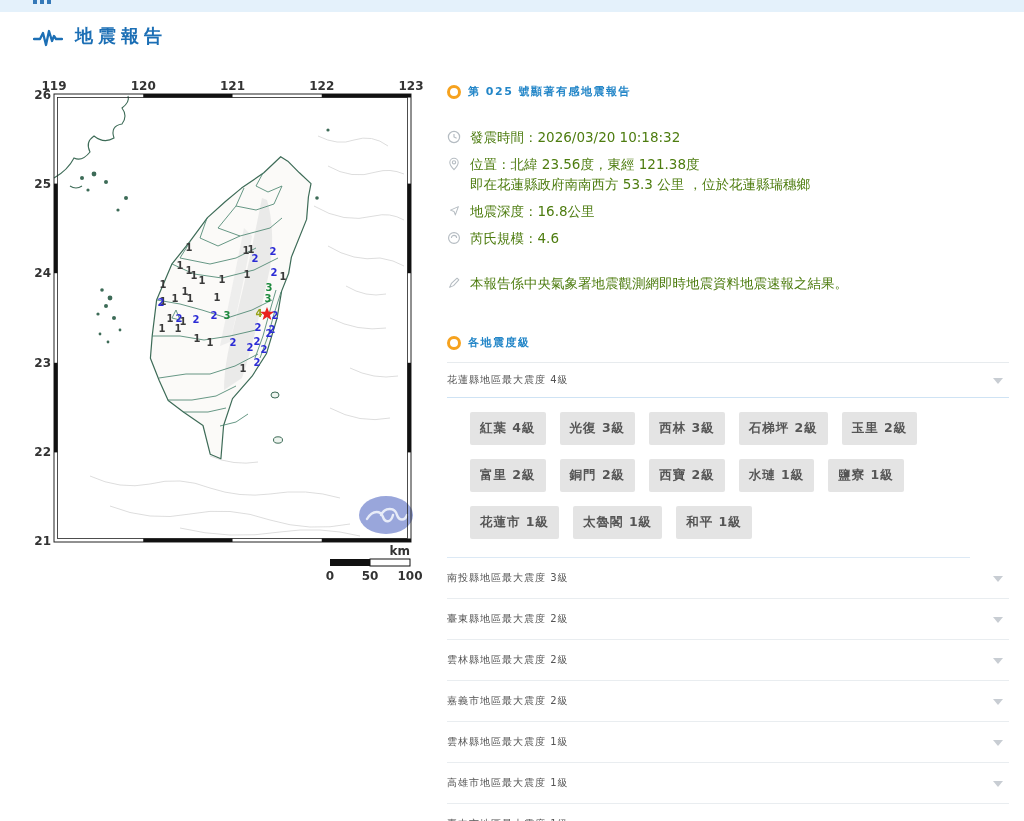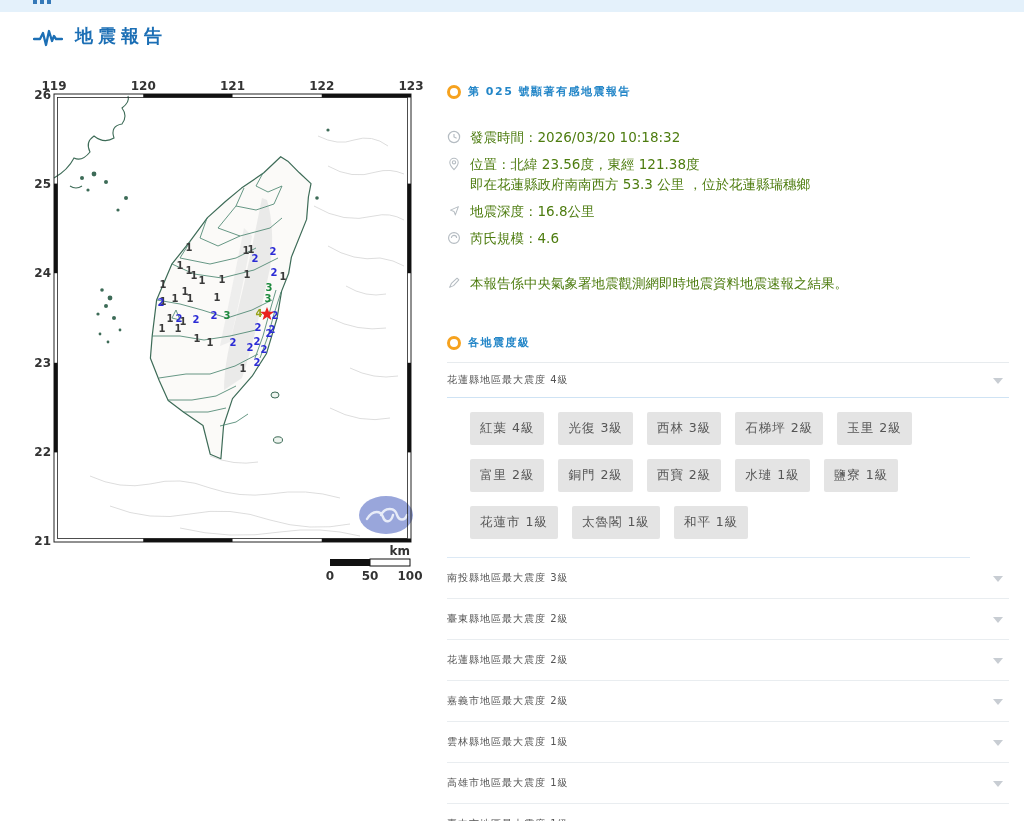--- a/index.html
+++ b/index.html
@@ -17,21 +17,21 @@
   .detail{display:flex;align-items:flex-start;margin-bottom:8px;color:#4d7c0f;font-size:13.5px;line-height:19px;}
   .detail .ic{width:14px;height:16px;margin-right:9px;flex:0 0 auto;margin-top:1px;}
   .detail .sub{margin-top:1px;}
   .note{margin-top:26px;}
   .sec2{margin-top:42px;}
   .acc{margin-top:12px;border-top:1px solid #e7ebee;}
   .acc-header,.acc-row{position:relative;height:34px;display:flex;align-items:center;color:#555;font-size:10px;letter-spacing:1px;cursor:pointer;}
   .acc-row{height:40px;border-bottom:1px solid #e9edf0;}
   .acc-header{border-bottom:1px solid #cfe3f4;}
   .chev{position:absolute;right:6px;top:50%;margin-top:-2px;width:0;height:0;border-left:5px solid transparent;border-right:5px solid transparent;border-top:6px solid #c8cdd3;}
-  .badges{display:flex;flex-wrap:wrap;gap:14px 14px;width:500px;padding:14px 0 18px 23px;border-bottom:1px solid #dce9f5;}
+  .badges{display:flex;flex-wrap:wrap;gap:14px 14px;width:500px;padding:14px 0 18px 23px;border-bottom:1px solid #dce9f5;font-weight:bold;}
   .badge{background:#e4e4e4;color:#555;font-size:12.5px;letter-spacing:1px;padding:8px 10px;border-radius:2px;white-space:nowrap;}
   
   .mapwrap{position:absolute;left:30px;top:78px;}
   .axis{font-size:12px;font-weight:bold;fill:#333;}
   .mk{font-size:10px;font-weight:bold;}
   svg text{font-family:"DejaVu Sans","Liberation Sans",sans-serif;}
 </style>
 </head>
 <body>
 
@@ -284,21 +284,21 @@
     </div>
     <div class="acc-row">
       <span>南投縣地區最大震度 3級</span>
       <span class="chev"></span>
     </div>
     <div class="acc-row">
       <span>臺東縣地區最大震度 2級</span>
       <span class="chev"></span>
     </div>
     <div class="acc-row">
-      <span>花蓮縣地區最大震度 2級</span>
+      <span>雲林縣地區最大震度 2級</span>
       <span class="chev"></span>
     </div>
     <div class="acc-row">
       <span>嘉義市地區最大震度 2級</span>
       <span class="chev"></span>
     </div>
     <div class="acc-row">
       <span>雲林縣地區最大震度 1級</span>
       <span class="chev"></span>
     </div>

